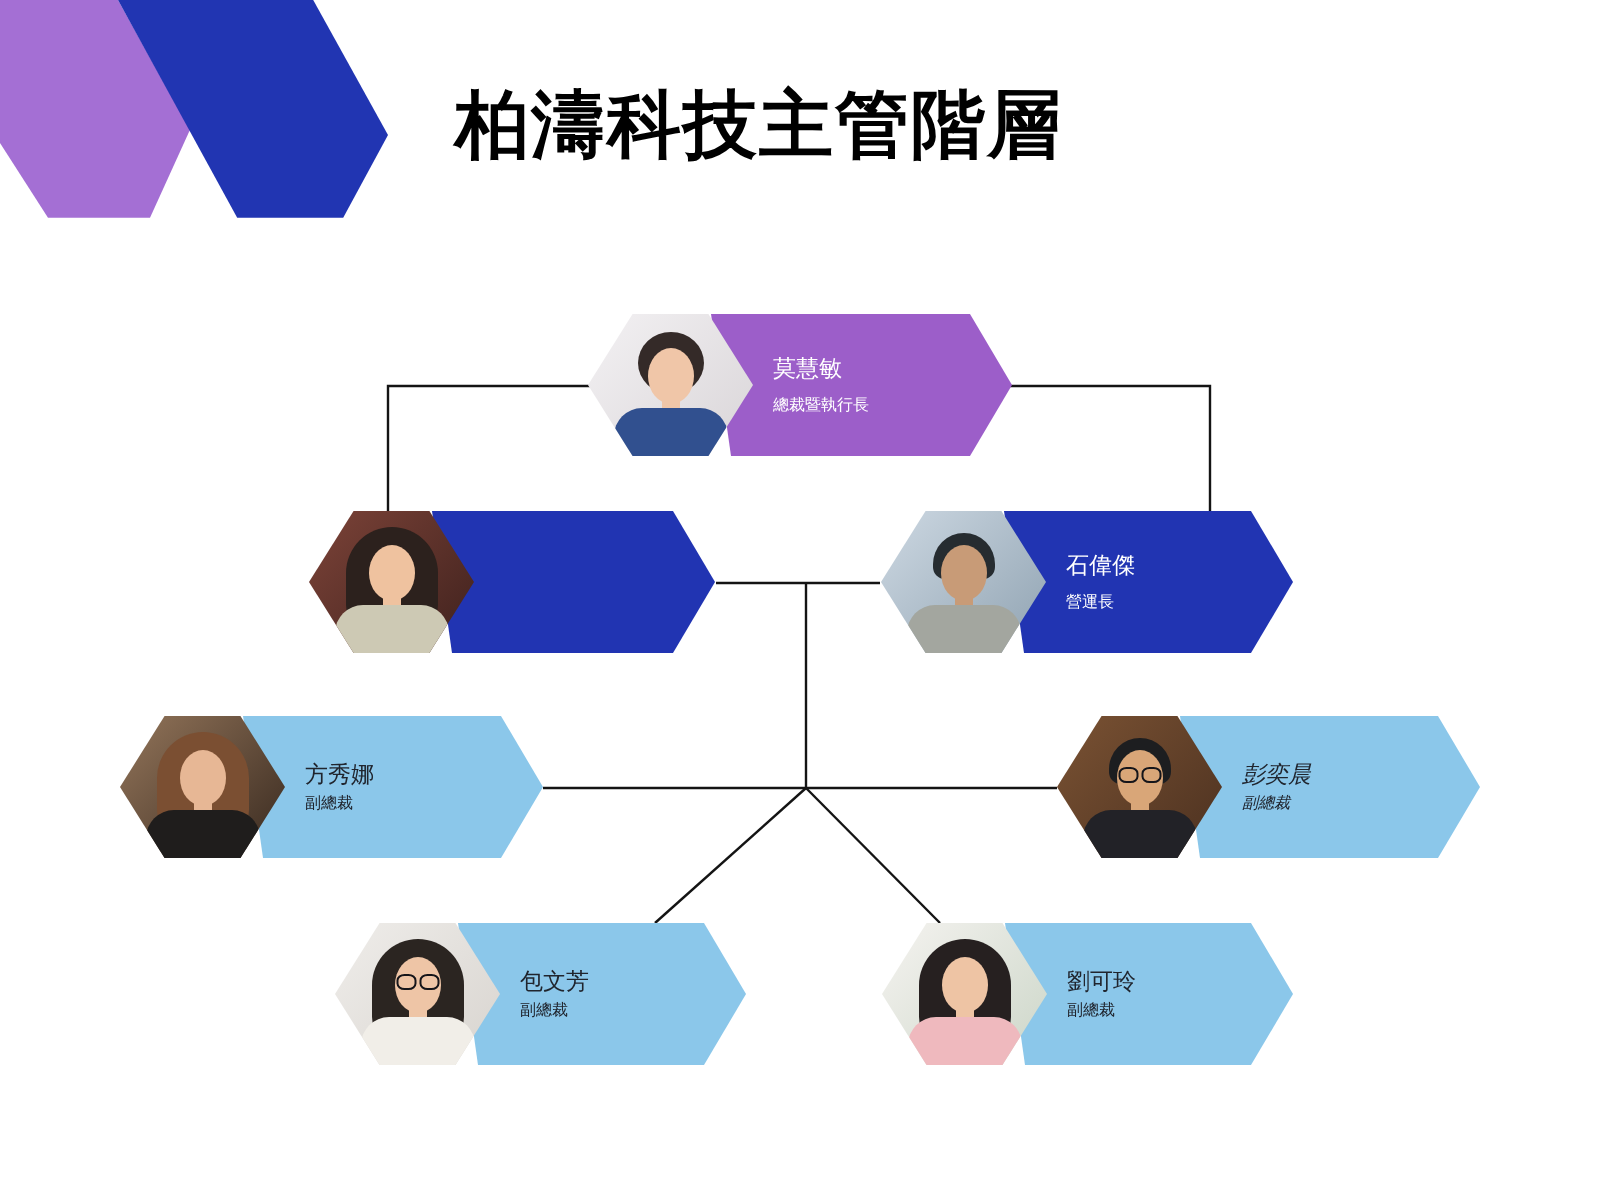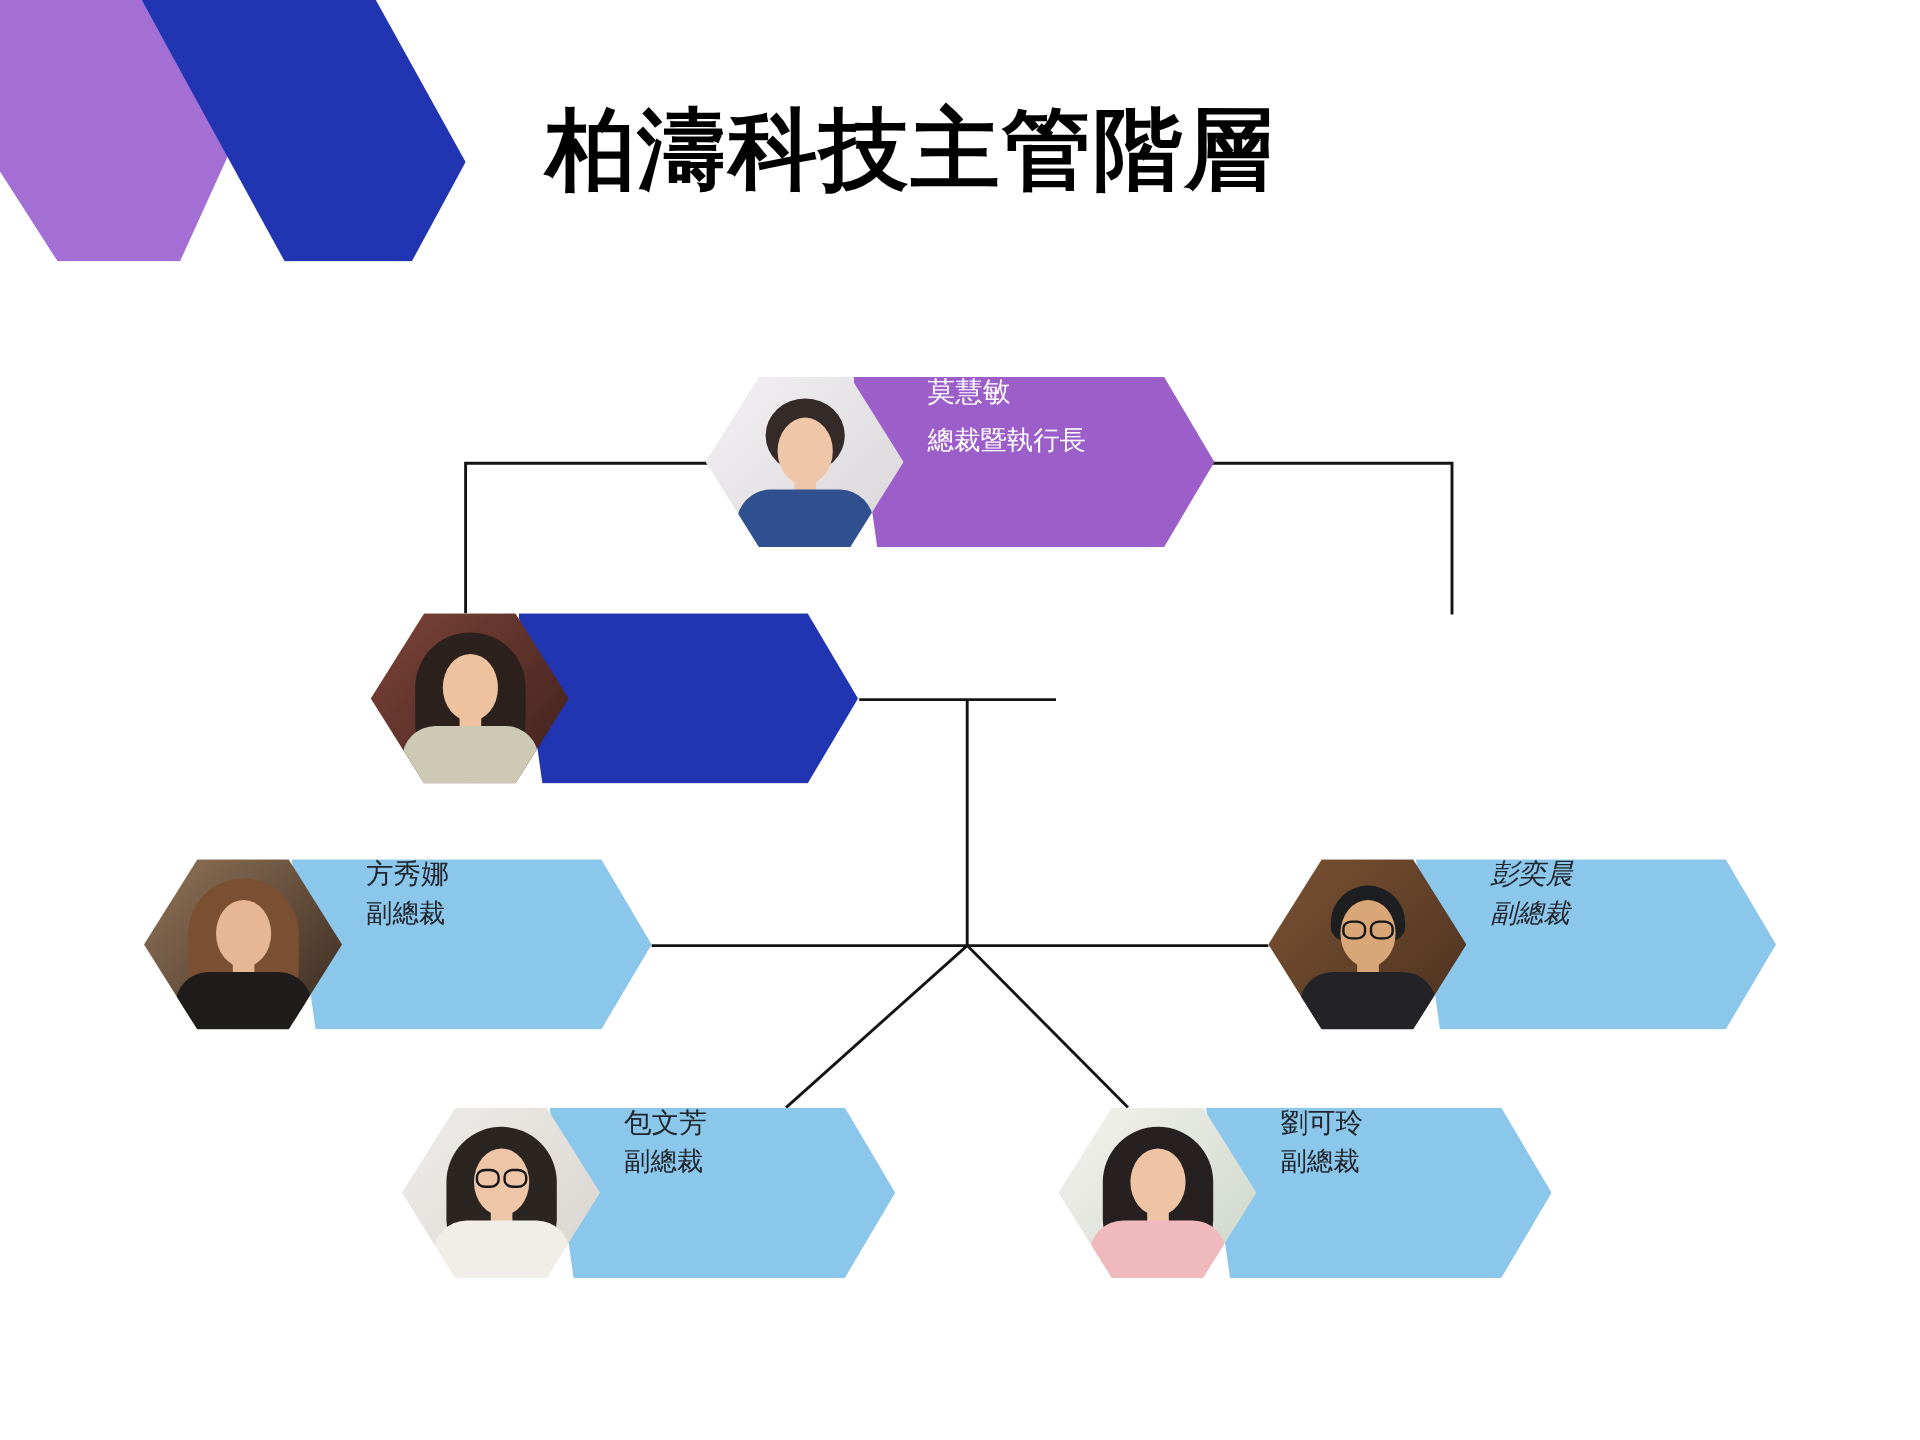--- a/index.html
+++ b/index.html
@@ -28,25 +28,25 @@
 
   
   .node{position:absolute;height:142px;}
   .banner{position:absolute;left:123px;right:0;top:0;bottom:0;
     clip-path:polygon(0 0,calc(100% - 42px) 0,100% 50%,calc(100% - 42px) 100%,20px 100%);}
   .theme-ceo  .banner{background:#9c5ec9;}
   .theme-exec .banner{background:#2134b2;}
   .theme-vp   .banner{background:#8bc7ea;}
 
   .texts{position:absolute;left:185px;top:0;bottom:0;display:flex;
-    flex-direction:column;z-index:5;}
+    flex-direction:column;justify-content:center;z-index:5;}
   .theme-ceo .texts,.theme-exec .texts{color:#ffffff;gap:17px;}
   .theme-vp .texts{color:#20252e;gap:9px;}
   .name{font-size:23px;line-height:1.05;white-space:nowrap;}
-  .role{font-size:22px;line-height:1.05;white-space:nowrap;}
+  .role{font-size:16px;line-height:1.05;white-space:nowrap;}
 
   
   .photo{position:absolute;left:0;top:0;width:165px;height:142px;z-index:4;
     clip-path:polygon(0% 50%,27% 0%,73% 0%,100% 50%,73% 100%,27% 100%);
     background:linear-gradient(135deg,var(--pbg1,#ddd),var(--pbg2,#aaa));overflow:hidden;}
   .ph-hair{position:absolute;left:50%;transform:translateX(-50%);background:var(--hair,#333);z-index:1;}
   .hair-long .ph-hair{top:16px;width:92px;height:112px;border-radius:46px 46px 34px 34px;}
   .hair-tied .ph-hair{top:18px;width:66px;height:62px;border-radius:50%;}
   .hair-short .ph-hair{top:22px;width:62px;height:46px;border-radius:31px 31px 12px 12px;}
   .ph-face{position:absolute;left:50%;transform:translateX(-50%);top:34px;width:46px;height:56px;
@@ -108,20 +108,34 @@
     <div class="banner"></div>
     <div class="photo hair-long" style="--pbg1: #7c4338; --pbg2: #3f211d; --hair: #2c211d; --skin: #efc29f; --shirt: #cdc9b4;">
       <div class="ph-hair"></div>
       <div class="ph-face"></div>
       <div class="ph-neck"></div>
       <div class="ph-body"></div>
 
     </div>
   </div>
 
+  <div class="node n-coo theme-exec">
+    <div class="banner"></div>
+    <div class="photo hair-short" style="--pbg1: #cdd8e2; --pbg2: #90a3b2; --hair: #262c30; --skin: #c89b77; --shirt: #a3a69f;">
+      <div class="ph-hair"></div>
+      <div class="ph-face"></div>
+      <div class="ph-neck"></div>
+      <div class="ph-body"></div>
+
+    </div>
+    <div class="texts">
+      <div class="name">石偉傑</div>
+      <div class="role">營運長</div>
+    </div>
+  </div>
 
   <div class="node n-vp1 theme-vp">
     <div class="banner"></div>
     <div class="photo hair-long" style="--pbg1: #93755a; --pbg2: #38291f; --hair: #7b4f32; --skin: #e7b795; --shirt: #1f1d1c;">
       <div class="ph-hair"></div>
       <div class="ph-face"></div>
       <div class="ph-neck"></div>
       <div class="ph-body"></div>
 
     </div>

